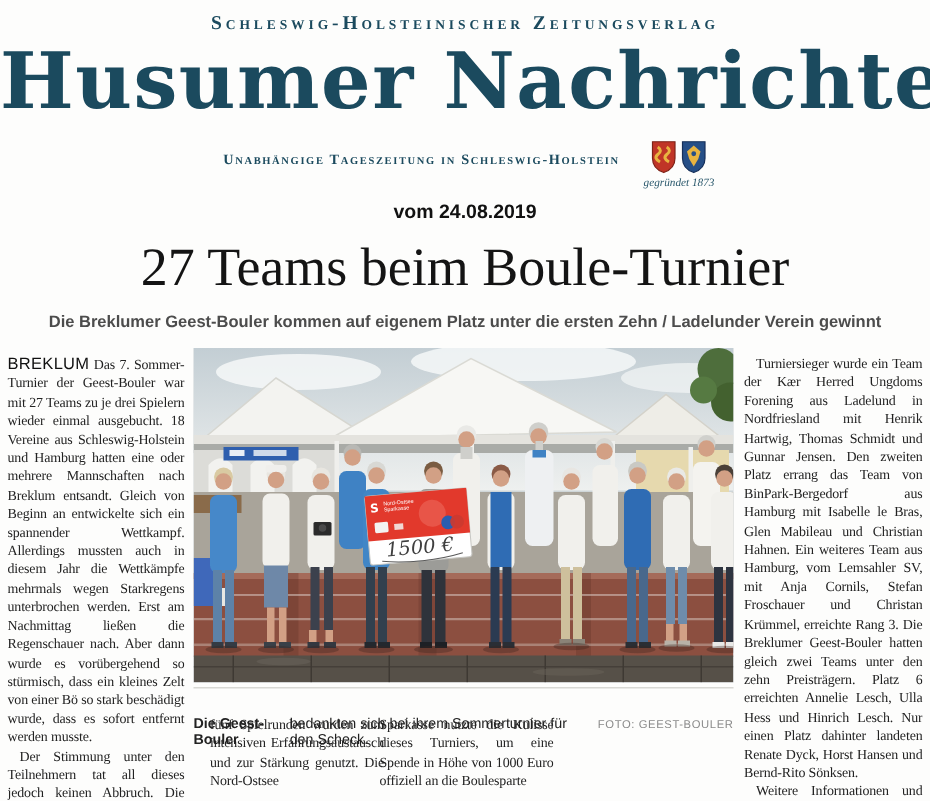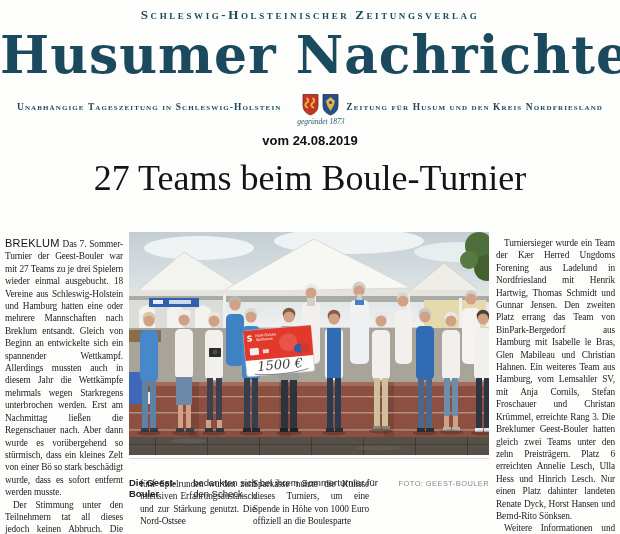--- a/index.html
+++ b/index.html
@@ -72,25 +72,25 @@
         <path d="M4,4 q3.5,2.5 0,5 q-3,2.5 1.5,5" stroke="#e8b440" stroke-width="2" fill="none"></path>
         <path d="M10,4 q3.5,2.5 0,5 q-3,2.5 1.5,5" stroke="#e8b440" stroke-width="2" fill="none"></path>
       </svg>
       <svg width="17" height="22" viewBox="0 0 16 22">
         <path d="M0.5,0.5 h15 v11 q0,7 -7.5,9.5 q-7.5,-2.5 -7.5,-9.5 Z" fill="#264f87" stroke="#16305a" stroke-width="0.8"></path>
         <path d="M8,3 L12.5,7 L11,12 L8,17 L5,12 L3.5,7 Z" fill="#e8b440"></path>
         <circle cx="8" cy="8.5" r="1.6" fill="#264f87"></circle>
       </svg>
       <span class="founded">gegründet 1873</span>
     </span>
-    <span class="txt">Zeitung für Husum und den Kreis Nordfriesland</span>
   </div>
 
   <div class="dateline">vom 24.08.2019</div>
   <h1 class="headline" style="margin:0;font-weight:normal;">27 Teams beim Boule-Turnier</h1>
+  <div class="subhead">Die Breklumer Geest-Bouler kommen auf eigenem Platz unter die ersten Zehn / Ladelunder Verein gewinnt</div>
 
   <div class="col col-left">
     <p><span class="loc">BREKLUM</span>
        <span>Das 7. Sommer-Turnier der Geest-Bouler war mit 27 Teams zu je drei Spielern wieder einmal ausgebucht. 18 Vereine aus Schleswig-Holstein und Hamburg hatten eine oder mehrere Mannschaften nach Breklum entsandt. Gleich von Beginn an entwickelte sich ein spannender Wettkampf. Allerdings mussten auch in diesem Jahr die Wettkämpfe mehrmals wegen Starkregens unterbrochen werden. Erst am Nachmittag ließen die Regenschauer nach. Aber dann wurde es vorübergehend so stürmisch, dass ein kleines Zelt von einer Bö so stark beschädigt wurde, dass es sofort entfernt werden musste.</span></p>
     <p>Der Stimmung unter den Teilnehmern tat all dieses jedoch keinen Abbruch. Die kurzen Pausen zwischen den</p>
   </div>
 
   <div class="photo">
     <svg width="360" height="223" viewBox="0 0 360 223">
       <defs>

